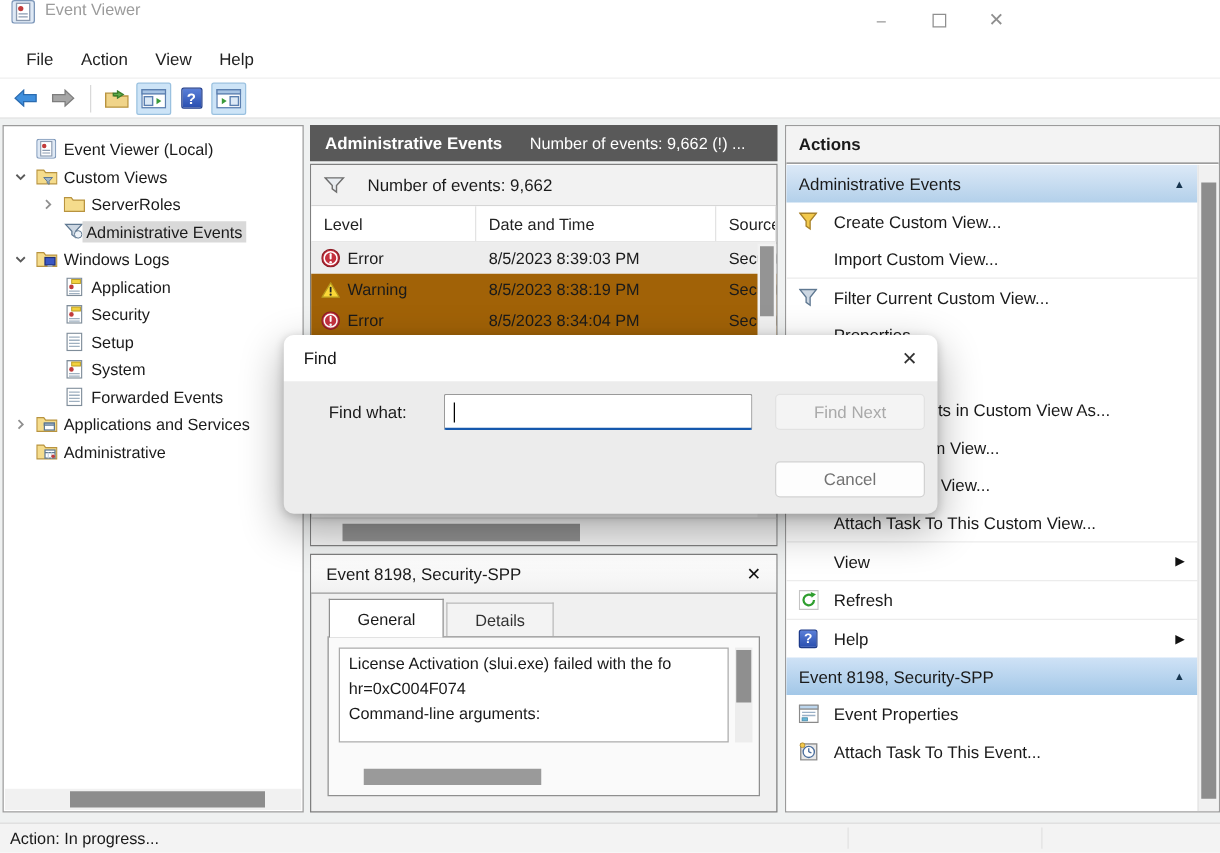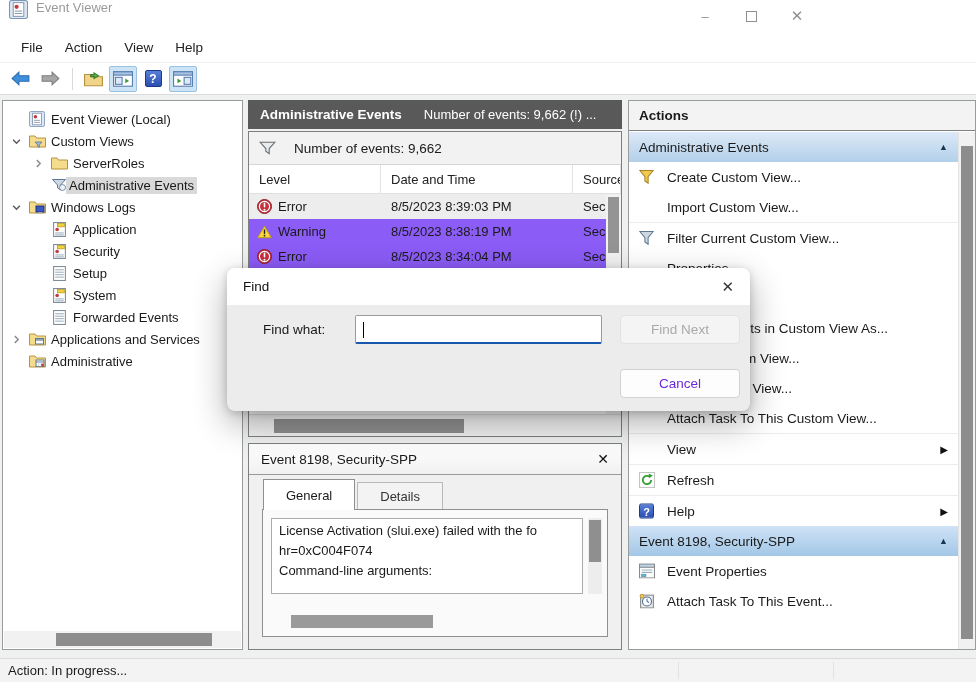--- a/index.html
+++ b/index.html
@@ -53,21 +53,21 @@
   .center-header .summary { margin-left:22px; font-size:13px; white-space:nowrap; overflow:hidden; }
 
   .events-box { position:absolute; left:248px; top:36px; width:374px; height:306px; background:#fff; border:1px solid #7f7f7f; }
   .filter-bar { height:33px; background:#f2f2f2; border-bottom:1px solid #d6d6d6; display:flex; align-items:center; padding-left:10px; }
   .filter-bar .txt { margin-left:18px; font-size:13.5px; }
   .evt-header { height:29px; display:flex; border-bottom:1px solid #e0e0e0; background:#fff; }
   .evt-header .col { display:flex; align-items:center; padding-left:10px; border-right:1px solid #e3e3e3; color:#222; overflow:hidden; white-space:nowrap; }
   .col-level { width:132px; flex:none; }
   .col-date  { width:192px; flex:none; }
   .col-src   { flex:1; }
-  .evt-row { height:25px; display:flex; align-items:center; background:#8b5cf6; }
+  .evt-row { height:25px; display:flex; align-items:center; background:#a16207; }
   .evt-row.sel { background:#ededed; }
   .evt-row .c1 { width:132px; flex:none; display:flex; align-items:center; padding-left:8px; gap:6px; }
   .evt-row .c2 { width:192px; flex:none; padding-left:10px; white-space:nowrap; overflow:hidden; }
   .evt-row .c3 { flex:1; padding-left:10px; white-space:nowrap; overflow:hidden; }
   .evt-vscroll { position:absolute; right:0; top:63px; bottom:22px; width:15px; background:#f2f2f2; }
   .evt-vscroll .thumb { position:absolute; left:2px; right:2px; top:2px; height:56px; background:#949494; }
   .evt-hscroll { position:absolute; left:0; right:0; bottom:0; height:22px; background:#f2f2f2; border-top:1px solid #dcdcdc; }
   .evt-hscroll .thumb { position:absolute; left:25px; top:4px; width:190px; height:14px; background:#8f8f8f; }
 
   
@@ -103,21 +103,21 @@
   
   .find-dialog { position:absolute; left:227px; top:268px; width:523px; height:143px; background:#ececec; border-radius:8px; box-shadow:0 12px 34px rgba(0,0,0,0.32), 0 2px 8px rgba(0,0,0,0.18); z-index:10; overflow:hidden; }
   .fd-title { height:37px; background:#fff; display:flex; align-items:center; padding:0 16px; font-size:13.5px; color:#111; }
   .fd-close { margin-left:auto; font-size:15px; color:#333; }
   .fd-row { position:absolute; left:0; top:47px; width:100%; }
   .fd-label { position:absolute; left:36px; top:7px; font-size:13.5px; }
   .fd-input { position:absolute; left:128px; top:0; width:247px; height:29px; background:#fff; border:1px solid #9a9a9a; border-bottom:2px solid #1558ad; border-radius:2px; }
   .fd-caret { position:absolute; left:7px; top:6px; width:1px; height:16px; background:#000; }
   .fd-btn { position:absolute; left:393px; width:120px; height:29px; border-radius:4px; display:flex; align-items:center; justify-content:center; font-size:13.5px; }
   .fd-findnext { top:47px; background:#f4f4f4; border:1px solid #e2e2e2; color:#a9a9a9; }
-  .fd-cancel { top:101px; background:#fdfdfd; border:1px solid #d2d2d2; color:#6d28d9; }
+  .fd-cancel { top:101px; background:#fdfdfd; border:1px solid #d2d2d2; color:#737373; }
 
   
   .statusbar { position:absolute; left:0; top:658px; width:976px; height:24px; background:#f3f3f3; border-top:1px solid #dadada; display:flex; align-items:center; padding-left:8px; font-size:13px; }
   .sb-sep { position:absolute; top:3px; bottom:3px; width:1px; background:#e2e2e2; }
 </style>
 </head>
 <body>
 
 <div class="titlebar">
   <span class="app-ico">

